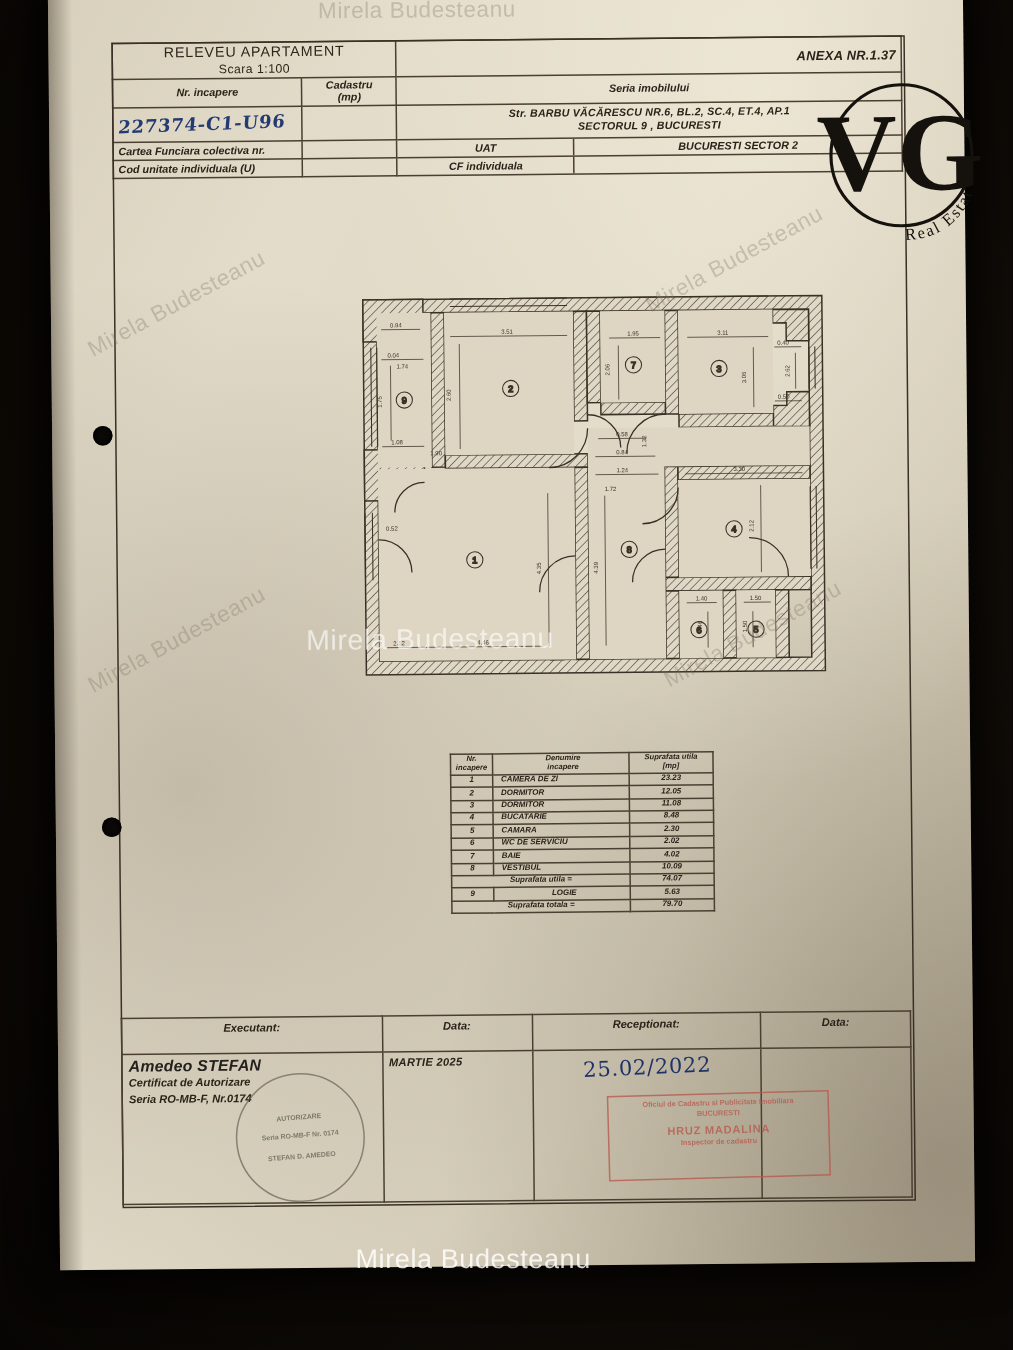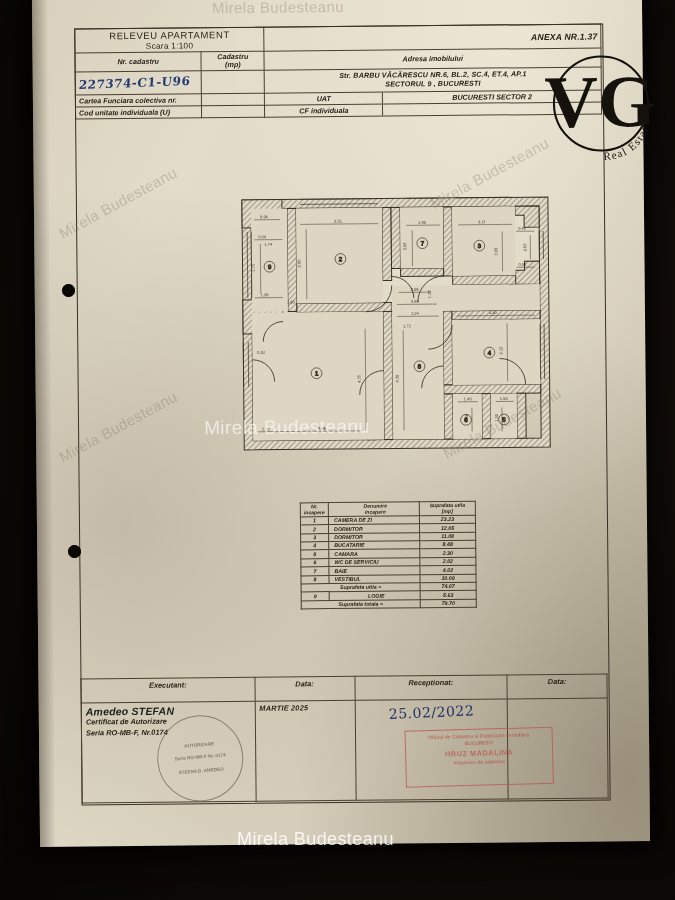--- a/index.html
+++ b/index.html
@@ -121,28 +121,28 @@
       <tbody>
           <tr>
         <td colspan="2" class="ttl">
           <span>RELEVEU APARTAMENT</span>
           <span class="sub">Scara 1:100</span>
         </td>
         <td class="anexa">ANEXA NR.1.37</td>
       </tr>
       <tr>
         <td class="hcell" style="width:24%">
-          <span>Nr. cadastru</span>
+          <span>Nr. incapere</span>
         </td>
         <td class="hcell" style="width:12%">
           <span>Cadastru</span><br>
           <span>(mp)</span>
         </td>
         <td class="hcell">
-          <span>Adresa imobilului</span>
+          <span>Seria imobilului</span>
         </td>
       </tr>
       <tr>
         <td style="height:20px">
           <span class="hand">227374-C1-U96</span>
         </td>
         <td>
           <span></span>
         </td>
         <td class="addr">

